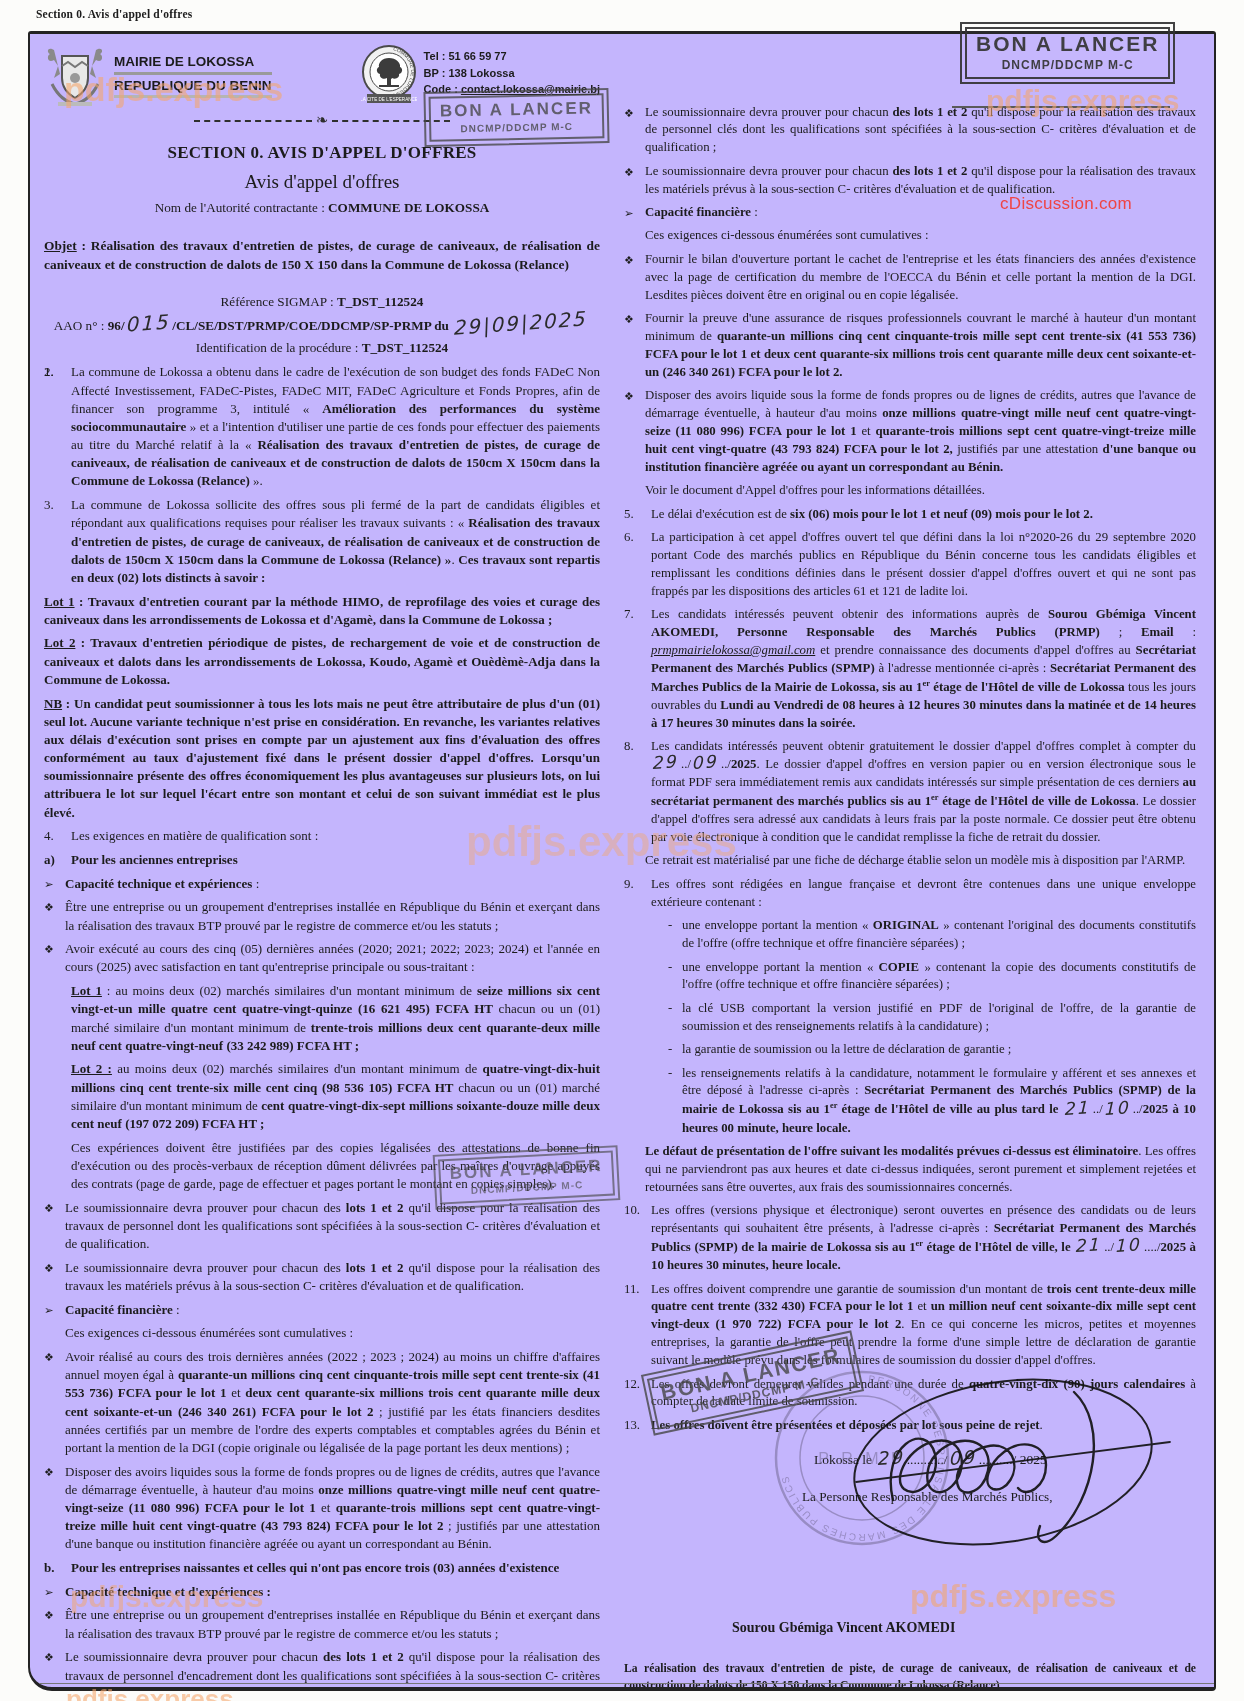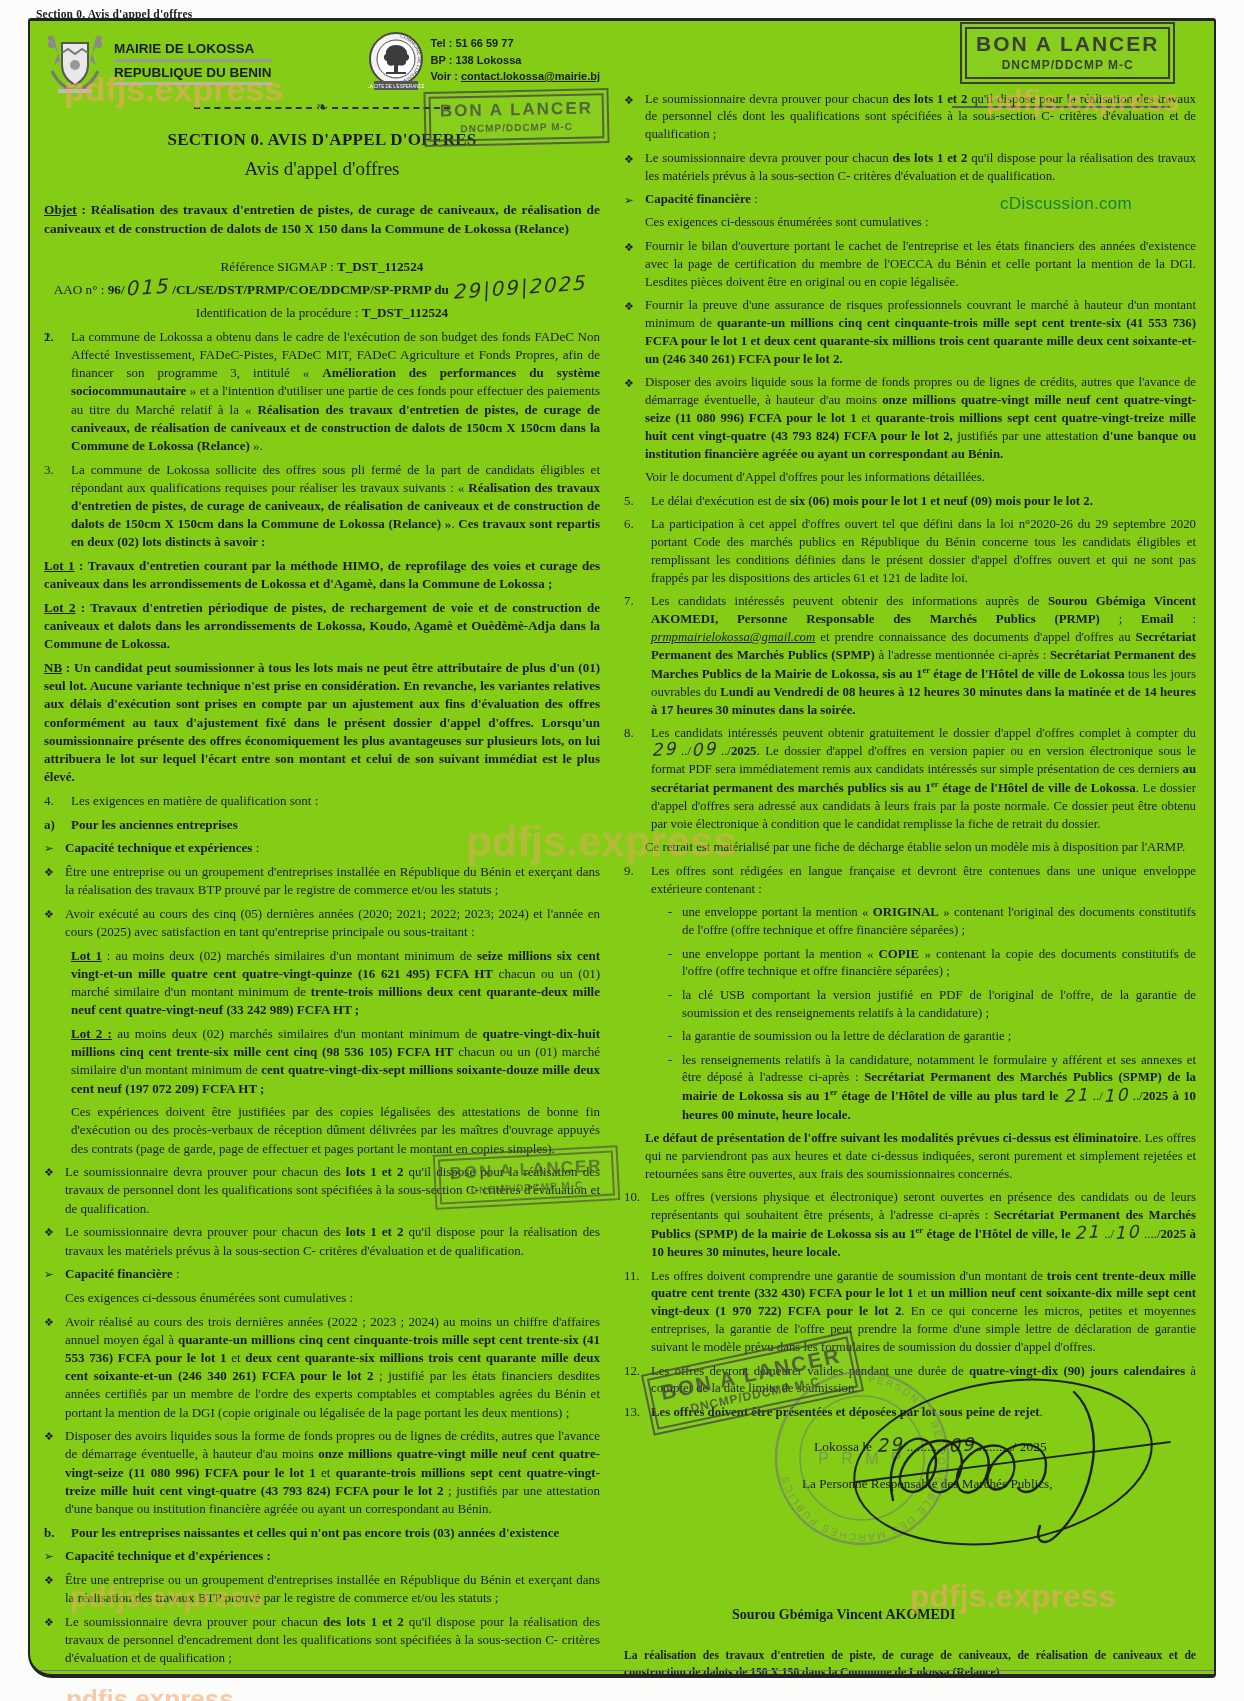--- a/index.html
+++ b/index.html
@@ -3,23 +3,23 @@
 <meta charset="utf-8">
 <style>
   html,body{margin:0;padding:0;}
   body{
     width:1244px;height:1701px;position:relative;overflow:hidden;
     background:#fcfcfa;color:#1c1c1c;
     font-family:"Liberation Serif",serif;
   }
   .section-label{position:absolute;top:8px;left:36px;font-size:11.5px;font-weight:bold;letter-spacing:.2px;}
   .sheet{
-    position:absolute;left:28px;top:18px;width:1188px;height:1660px;box-sizing:border-box;
+    position:absolute;left:28px;top:31px;width:1188px;height:1660px;box-sizing:border-box;
     border:2.5px solid #232323;border-top-width:3.5px;border-bottom-width:4px;
-    border-radius:3px 3px 4px 24px;padding:8px 15px 6px 14px;overflow:hidden;background:#84cc16;
+    border-radius:3px 3px 4px 24px;padding:8px 15px 6px 14px;overflow:hidden;background:#c4b5fd;
   }
   .sheet::after{content:"";position:absolute;left:0;right:0;bottom:3px;border-bottom:1.5px solid #777;}
   .cols{display:flex;gap:24px;}
   .col{width:556px;font-size:13px;line-height:1.4;text-align:justify;}
   .col-right{width:572px;font-size:12.8px;padding-top:56px;}
 
   
   .blk{margin:5.5px 0;position:relative;}
   .mk{position:absolute;left:0;top:0;}
   .num{padding-left:27px;}
@@ -78,21 +78,21 @@
 
   
   .wm{position:absolute;font-family:"Liberation Sans",sans-serif;font-weight:bold;
       color:rgba(244,166,106,.58);white-space:nowrap;z-index:6;pointer-events:none;}
   #wm1{left:64px;top:70px;font-size:34px;}
   #wm2{left:986px;top:84px;font-size:30px;}
   #wm3{left:466px;top:818px;font-size:42px;color:rgba(244,166,106,.42);}
   #wm4{left:70px;top:1580px;font-size:30px;color:rgba(244,166,106,.5);}
   #wm5{left:910px;top:1578px;font-size:32px;}
   #wm6{left:66px;top:1684px;font-size:26px;}
-  #wm-disc{left:1000px;top:194px;font-size:17px;font-weight:normal;color:#15803d;letter-spacing:.3px;}
+  #wm-disc{left:1000px;top:194px;font-size:17px;font-weight:normal;color:#ef4444;letter-spacing:.3px;}
 
   
   .date-line{margin:16px 0 6px;padding-left:190px;font-size:13.5px;}
   .role-line{margin:18px 0 4px;padding-left:178px;font-size:13.2px;}
   .sig-space{height:108px;}
   .sig-name{margin-left:108px;font-weight:bold;font-size:14px;}
   .footer-note{margin-top:22px;font-size:11.6px;font-weight:bold;line-height:1.5;text-align:justify;}
 
   .overlay{position:absolute;z-index:4;}
   #round-stamp{left:770px;top:1366px;opacity:.5;}
@@ -136,33 +136,36 @@
             </text>
             <path d="M28 14 c-7 0 -11 5 -10 9 c-3 1 -3 6 1 7 c-1 4 4 6 7 4 c1 2 4 2 5 0 c4 2 8 -1 7 -4 c4 -1 4 -6 1 -7 c1 -4 -4 -9 -11 -9 Z" fill="#3c3c3c"></path>
             <rect x="26" y="32" width="4" height="9" fill="#3c3c3c"></rect>
             <path d="M18 42 h20" stroke="#3c3c3c" stroke-width="2"></path>
             <rect x="6" y="50" width="44" height="9" fill="#555"></rect>
             <text x="28" y="57" text-anchor="middle" font-size="4.6" font-family="Liberation Sans, sans-serif" fill="#fff">LA CITE DE L'ESPERANCE</text>
           </svg>
           <div class="contact">
             <div>Tel : 51 66 59 77</div>
             <div>BP : 138 Lokossa</div>
-            <div><span>Voir : </span><span class="u">contact.lokossa@mairie.bj</span></div>
+            <div><span>Code : </span><span class="u">contact.lokossa@mairie.bj</span></div>
           </div>
         </div>
       </div>
 
       <div class="divider">
         <span class="dline"></span>
         <span class="orn">❧</span>
         <span class="dline"></span>
       </div>
 
       <div class="tline doc-title">SECTION 0. AVIS D'APPEL D'OFFRES</div>
       <div class="tline doc-sub">Avis d'appel d'offres</div>
+      <div class="tline tsmall">
+        <span>Nom de l'Autorité contractante : </span><span class="b">COMMUNE DE LOKOSSA</span>
+      </div>
       <div class="objet">
         <span class="u">Objet</span><span> : Réalisation des travaux d'entretien de pistes, de curage de caniveaux, de réalisation de caniveaux et de construction de dalots de 150 X 150 dans la Commune de Lokossa (Relance)</span>
       </div>
       <div class="tline tsmall">
         <span>Référence SIGMAP : </span><span class="b">T_DST_112524</span>
       </div>
       <div class="tline tsmall aao">
         <span>AAO n° : </span><span class="b">96/</span><span class="hand">015</span><span class="b">/CL/SE/DST/PRMP/COE/DDCMP/SP-PRMP du </span><span class="hand">29|09|2025</span>
       </div>
       <div class="tline tsmall">

